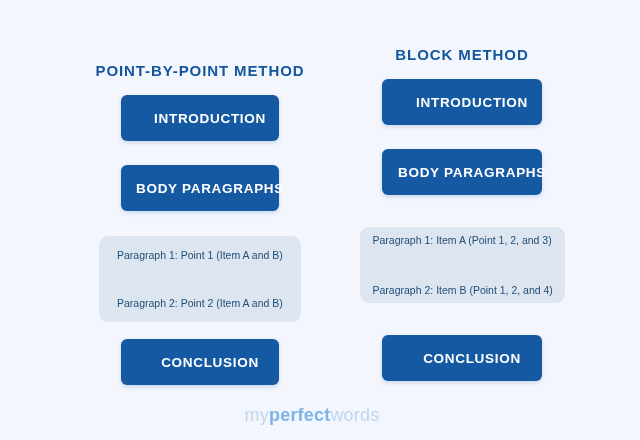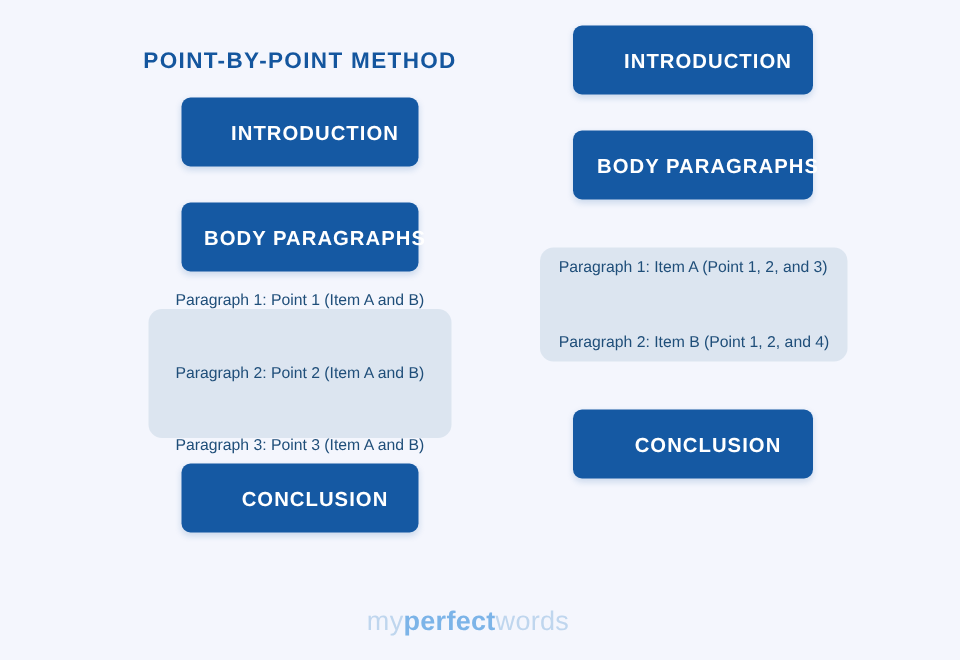--- a/index.html
+++ b/index.html
@@ -37,21 +37,21 @@
   
   .method-heading {
     color: #14569e;
     font-size: 15px;
     font-weight: bold;
     letter-spacing: 0.9px;
     text-align: center;
     white-space: nowrap;
     line-height: 1;
   }
-  #col-left  .method-heading { margin-top: 33px; }
+  #col-left  .method-heading { margin-top: 63px; }
   #col-right .method-heading { margin-top: 47px; }
 
   
   .stage-box {
     background: #1559a3;
     color: #ffffff;
     font-size: 13.5px;
     font-weight: bold;
     letter-spacing: 0.7px;
     border-radius: 6px;
@@ -148,30 +148,30 @@
 
     <div class="method-heading">POINT-BY-POINT METHOD</div>
 
     <div class="stage-box stage-intro">INTRODUCTION</div>
 
     <div class="stage-box stage-body">BODY PARAGRAPHS</div>
 
     <div class="detail-panel" id="panel-left">
       <div class="detail-line">Paragraph 1: Point 1 (Item A and B)</div>
       <div class="detail-line">Paragraph 2: Point 2 (Item A and B)</div>
-      <div class="detail-line">Paragraph 3: Point 3 (Item A and B)</div>
     </div>
 
     <div class="gap-before-conclusion"></div>
 
     <div class="stage-box stage-conclusion">CONCLUSION</div>
   </div>
 
   <div class="column" id="col-right">
 
+    <div class="method-heading">BLOCK METHOD</div>
 
     <div class="stage-box stage-intro">INTRODUCTION</div>
 
     <div class="stage-box stage-body">BODY PARAGRAPHS</div>
 
     <div class="detail-panel" id="panel-right">
       <div class="detail-line">Paragraph 1: Item A (Point 1, 2, and 3)</div>
       <div class="detail-line">Paragraph 2: Item B (Point 1, 2, and 4)</div>
     </div>
 

